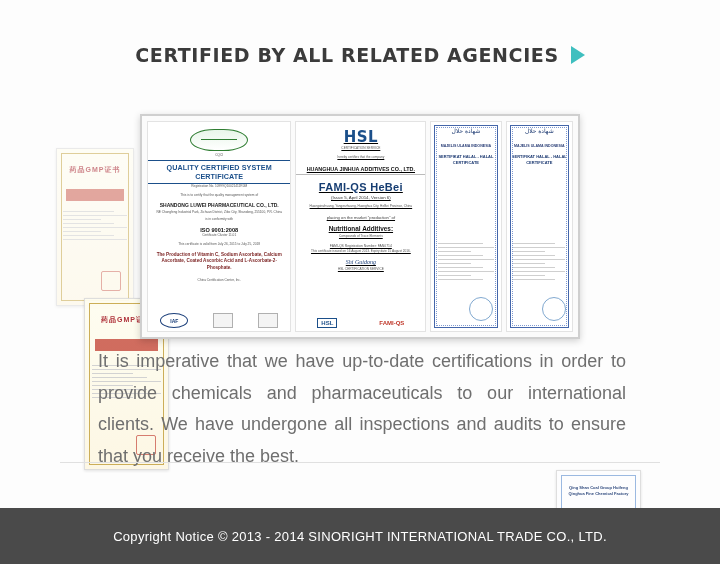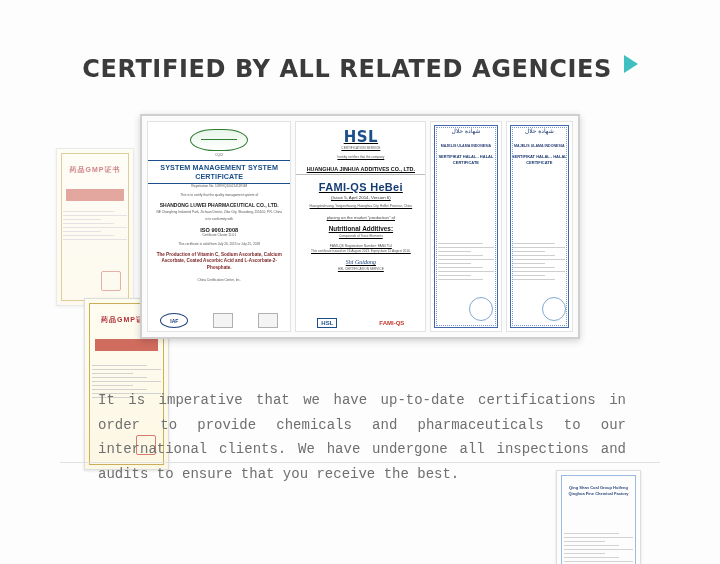--- a/index.html
+++ b/index.html
@@ -29,25 +29,24 @@
     width: 720px;
     text-align: center;
     display: flex;
     align-items: center;
     justify-content: center;
     gap: 12px;
   }
   .heading-text {
     font-family: "DejaVu Sans", sans-serif;
     font-weight: bold;
-    font-size: 24px;
+    font-size: 19px;
     letter-spacing: 0.6px;
     color: #3b3b3b;
     text-transform: uppercase;
-    margin-top: 11px;
   }
   .heading-arrow {
     width: 0;
     height: 0;
     border-top: 9px solid transparent;
     border-bottom: 9px solid transparent;
     border-left: 14px solid #3fbfbf;
     display: inline-block;
   }
 
@@ -375,28 +374,28 @@
     text-align: center;
     font-size: 4px;
     font-weight: bold;
     color: #1d3a72;
     line-height: 1.4;
   }
 
   
   .blurb {
     position: absolute;
-    top: 388px;
+    top: 346px;
     left: 98px;
     width: 528px;
-    font-size: 14px;
+    font-size: 18px;
     line-height: 1.75;
     color: #6f6f6f;
     text-align: justify;
-    font-family: Liberation Mono, monospace;
+    font-family: Liberation Sans, sans-serif;
   }
 
   .divider {
     position: absolute;
     top: 462px;
     left: 60px;
     width: 600px;
     height: 1px;
     background: #e0e0e0;
   }
@@ -464,21 +463,21 @@
           <i class="s"></i>
       </div>
       <div class="cn-seal"></div>
     </div>
 
     <div class="cert cert-main">
 
       <div class="cert-panel p-qms">
         <div class="qms-logo"></div>
         <div class="tiny-center">CQCI</div>
-        <div class="qms-title">SYSTEM MANAGEMENT SYSTEM CERTIFICATE</div>
+        <div class="qms-title">QUALITY CERTIFIED SYSTEM CERTIFICATE</div>
         <div class="tiny-center">Registration No. 10999Q10021411R0M</div>
         <div class="tiny-center" style="margin-top:4px;">This is to certify that the quality management system of</div>
         <div class="qms-company">SHANDONG LUWEI PHARMACEUTICAL CO., LTD.</div>
         <div class="qms-addr">NE Chongfeng Industrial Park, Zichuan District, Zibo City, Shandong, 255100, P.R. China</div>
         <div class="tiny-center" style="margin-top:3px;">is in conformity with</div>
         <div class="qms-std">ISO 9001:2008</div>
         <div class="tiny-center">Certificate Cluster 11.01</div>
         <div class="tiny-center" style="margin-top:4px;">This certificate is valid from July 26, 2015 to July 25, 2018</div>
         <div class="qms-scope">The Production of Vitamin C, Sodium Ascorbate, Calcium Ascorbate, Coated Ascorbic Acid and L-Ascorbate-2-Phosphate.</div>
         <div class="tiny-center" style="margin-top:6px;">China Certification Center, Inc.</div>
@@ -571,14 +570,17 @@
       </div>
 
     </div>
 
   </div>
 
   <div class="blurb">It is imperative that we have up-to-date certifications in order to provide chemicals and pharmaceuticals to our international clients. We have undergone all inspections and audits to ensure that you receive the best.</div>
 
   <div class="divider"></div>
 
+  <div class="footer">
+    <div class="footer-text">Copyright Notice © 2013 - 2014 SINORIGHT INTERNATIONAL TRADE CO., LTD.</div>
+  </div>
 
 </div>
 
 </body></html>

